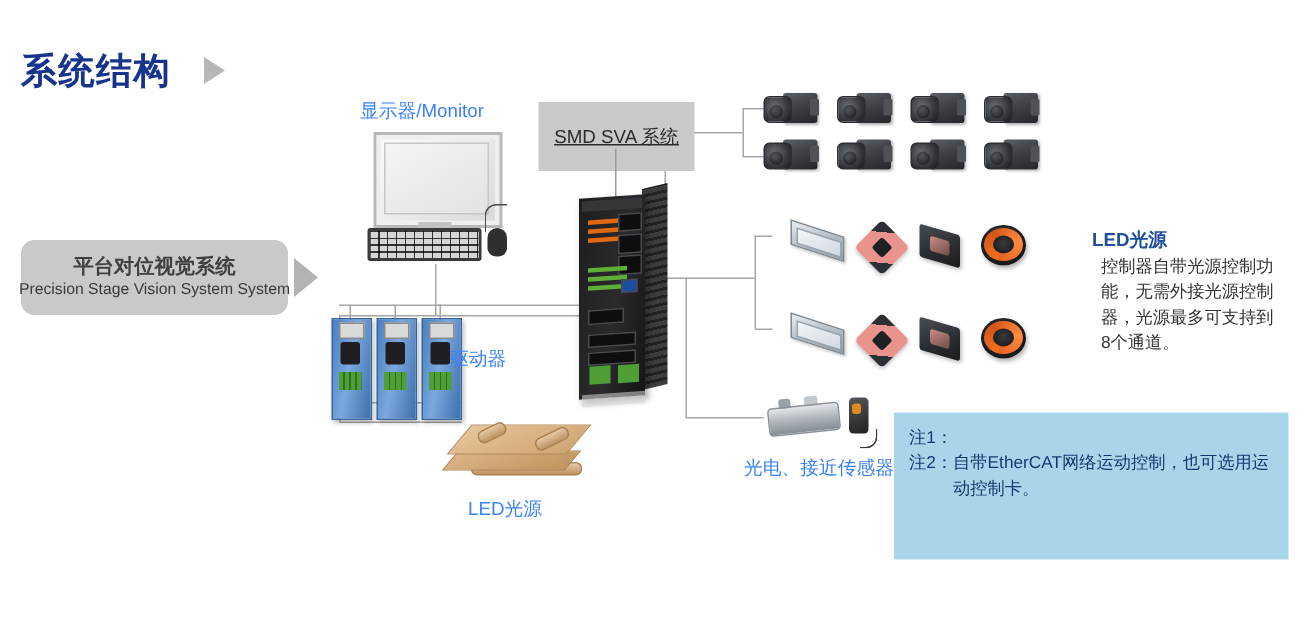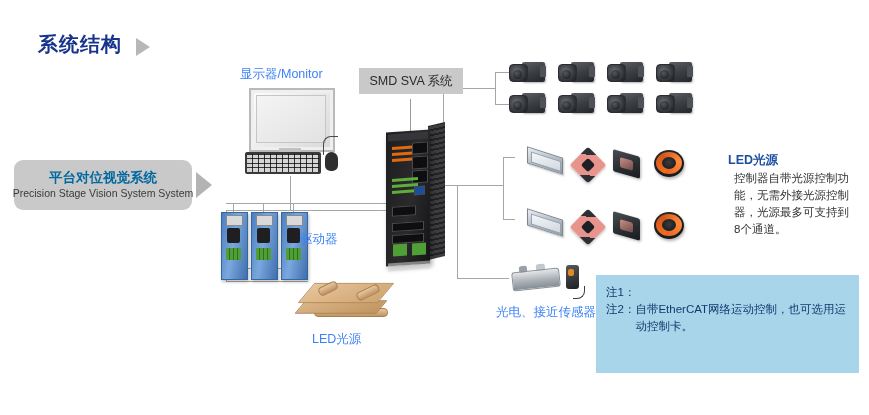--- a/index.html
+++ b/index.html
@@ -9,45 +9,44 @@
     font-family:"Liberation Sans","DejaVu Sans",sans-serif;
     overflow:hidden;
     position:relative;
   }
   .stage{position:absolute;left:0;top:0;width:869px;height:415px;}
   .abs{position:absolute;}
 
   
   #page-title{
     left:14px;top:31px;
-    font-size:20px;font-weight:bold;
+    font-size:24px;font-weight:bold;
     color:#17348c;
     letter-spacing:1px;
     white-space:nowrap;
-    margin-left:24px;
   }
   #title-arrow{
     left:136px;top:38px;
     width:0;height:0;
     border-left:14px solid #b7b7b7;
     border-top:9px solid transparent;
     border-bottom:9px solid transparent;
   }
 
   
   #system-box{
     left:14px;top:160px;
     width:178px;height:50px;
     background:#c9c9c9;
     border-radius:9px;
     display:flex;flex-direction:column;
     align-items:center;justify-content:center;
     color:#2b2b2b;
   }
-  #system-box-cn{font-size:13.5px;font-weight:bold;color:#0369a1;line-height:16px;}
+  #system-box-cn{font-size:13.5px;font-weight:bold;color:#404040;line-height:16px;}
   #system-box-en{font-size:10.5px;color:#3a3a3a;line-height:14px;white-space:nowrap;}
   #system-arrow{
     left:196px;top:172px;
     width:0;height:0;
     border-left:16px solid #b3b3b3;
     border-top:13px solid transparent;
     border-bottom:13px solid transparent;
   }
 
   
@@ -84,24 +83,24 @@
     background:#2f2f2f;border-radius:7px 7px 6px 6px;
   }
   #mouse-cord{
     left:323px;top:136px;width:14px;height:18px;
     border-top:1.5px solid #4a4a4a;border-left:1.5px solid #4a4a4a;
     border-radius:8px 0 0 0;
   }
 
   
   #sva-box{
-    left:359px;top:68px;width:104px;height:26px;
+    left:359px;top:68px;width:104px;height:46px;
     background:#c9c9c9;
     display:flex;align-items:center;justify-content:center;
-    font-size:12.5px;color:#2b2b2b;white-space:nowrap;
+    font-size:12.5px;color:#2b2b2b;white-space:nowrap;text-decoration:underline;
   }
   #sva-box-line{left:410px;top:99px;width:1px;height:34px;background:#9a9a9a;}
 
   
   #controller{
     left:386px;top:131px;width:44px;height:134px;
     background:linear-gradient(100deg,#1d1d1f 0%,#2b2b2e 55%,#141416 100%);
     transform:skewY(-4deg);
     box-shadow:2px 3px 5px rgba(0,0,0,.35);
   }

